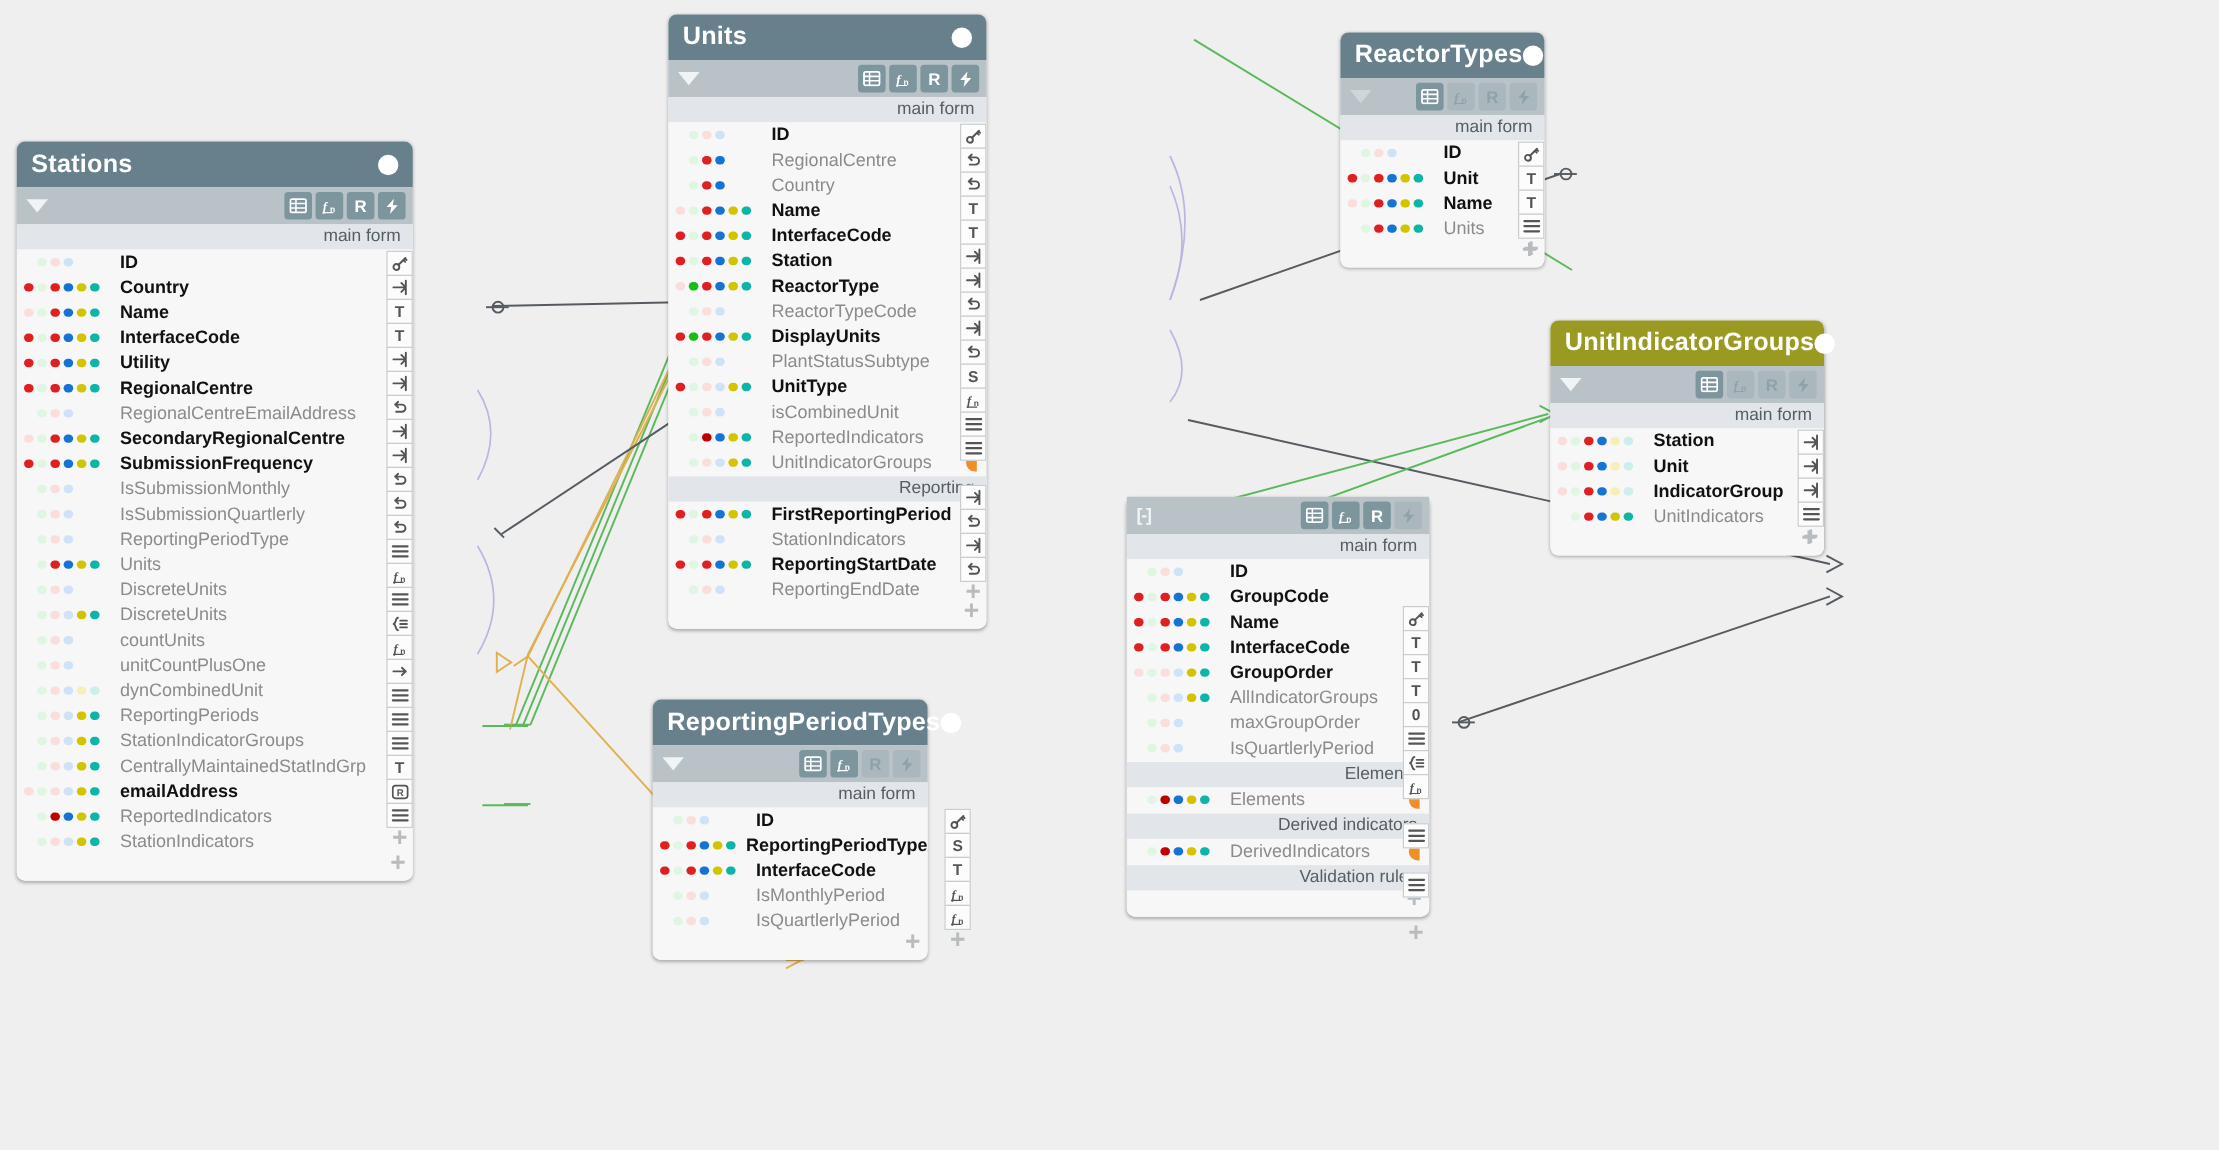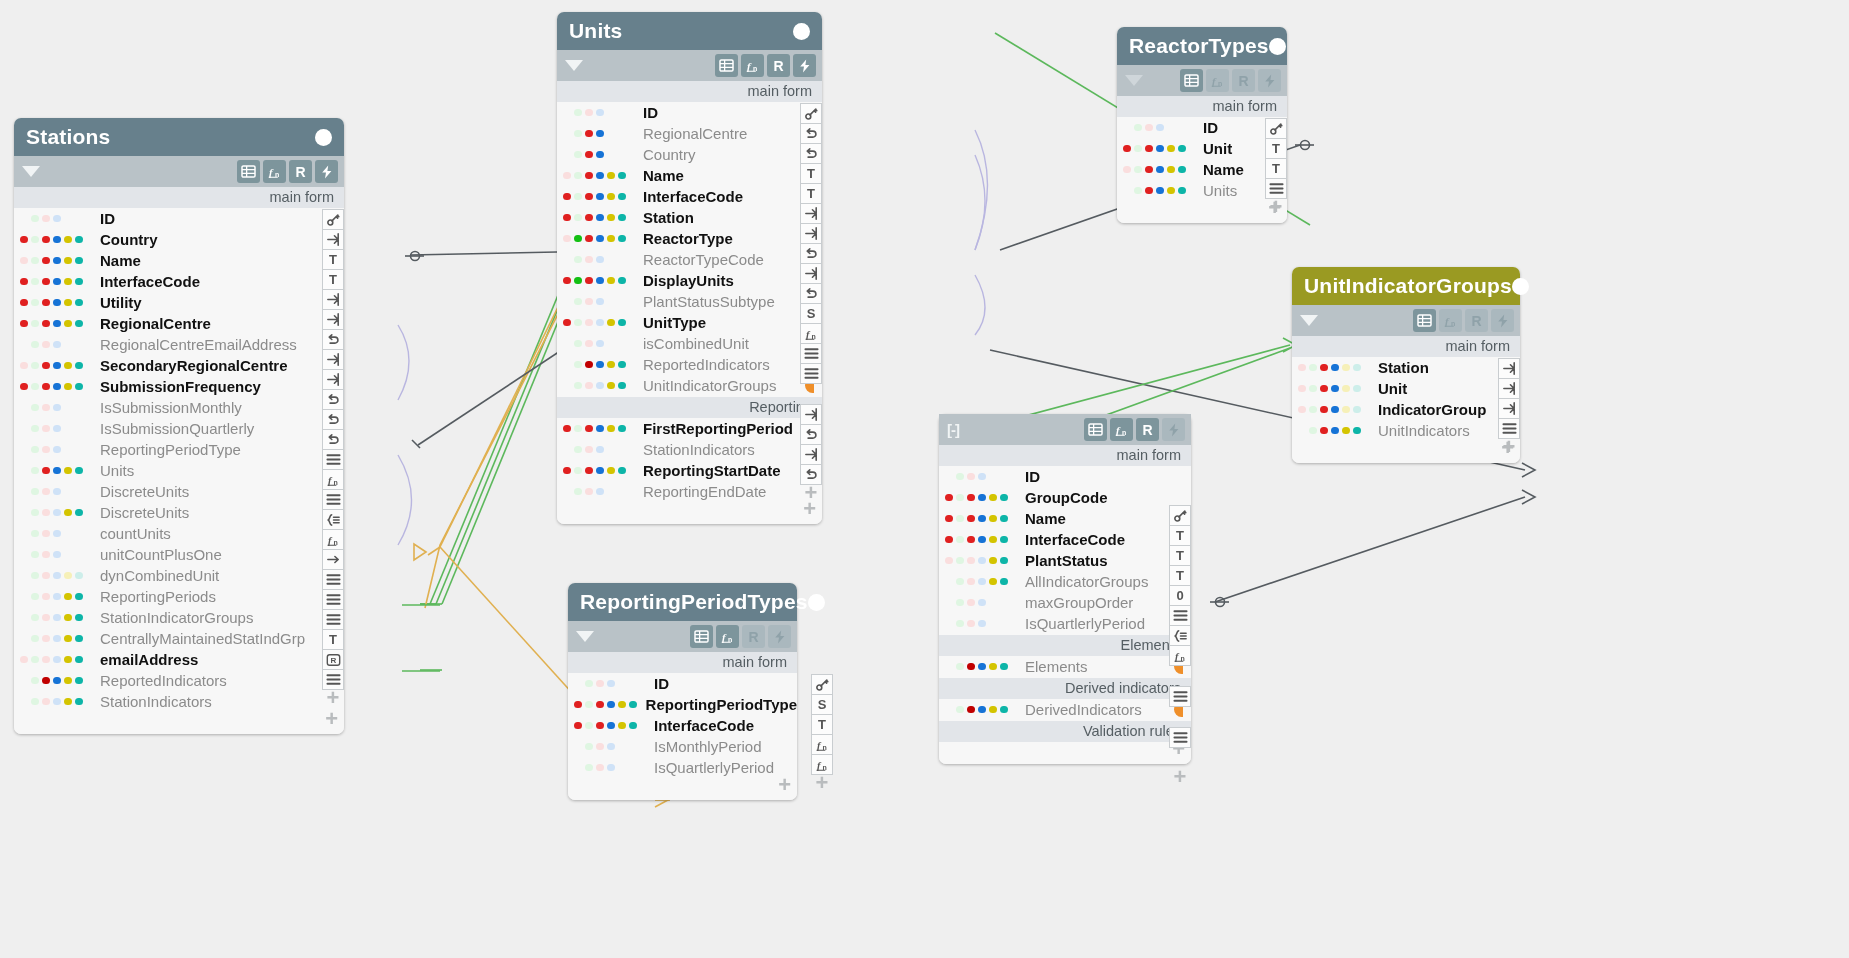--- a/index.html
+++ b/index.html
@@ -1163,21 +1163,21 @@
           </div>
           <div class="frow">
             <span class="dots">
               <span class="d" style="background:#fadede"></span>
               <span class="d" style="background:#dff6e2"></span>
               <span class="d" style="background:#fadede"></span>
               <span class="d" style="background:#cfe2f7"></span>
               <span class="d" style="background:#d4c400"></span>
               <span class="d" style="background:#0db5a8"></span>
             </span>
-            <span class="fname b">PlantStatus</span>
+            <span class="fname b">GroupOrder</span>
           </div>
           <div class="frow">
             <span class="dots">
               <span class="d" style="background:transparent"></span>
               <span class="d" style="background:#dff6e2"></span>
               <span class="d" style="background:#fadede"></span>
               <span class="d" style="background:#cfe2f7"></span>
               <span class="d" style="background:#d4c400"></span>
               <span class="d" style="background:#0db5a8"></span>
             </span>
@@ -1268,21 +1268,21 @@
           <div style="height:21px"></div>
           <div class="gi">
             <svg width="15" height="13" viewBox="0 0 16 13">
               <path d="M1.5 2 H14.5 M1.5 6.5 H14.5 M1.5 11 H14.5" stroke="#555" stroke-width="2" stroke-linecap="round"></path>
             </svg>
           </div>
           <div style="height:21px"></div>
           <div class="gplus">+</div>
         </div>
       </div>
-      <div class="panel" style="left:568px;top:583px;width:229px">
+      <div class="panel" style="left:544px;top:583px;width:229px">
         <div class="pnl-title" style="background:#67808c">
           <span class="tname">ReportingPeriodTypes</span>
           <span class="dot-badge"></span>
         </div>
         <div class="pnl-tools">
           <span class="tri" style=""></span>
           <span class="tools-right">
             <span class="tbtn on">
               <svg width="15" height="13" viewBox="0 0 16 14">
                 <rect x="1" y="1" width="14" height="12" rx="1.4" fill="none" stroke="#ffffff" stroke-width="1.6"></rect>

